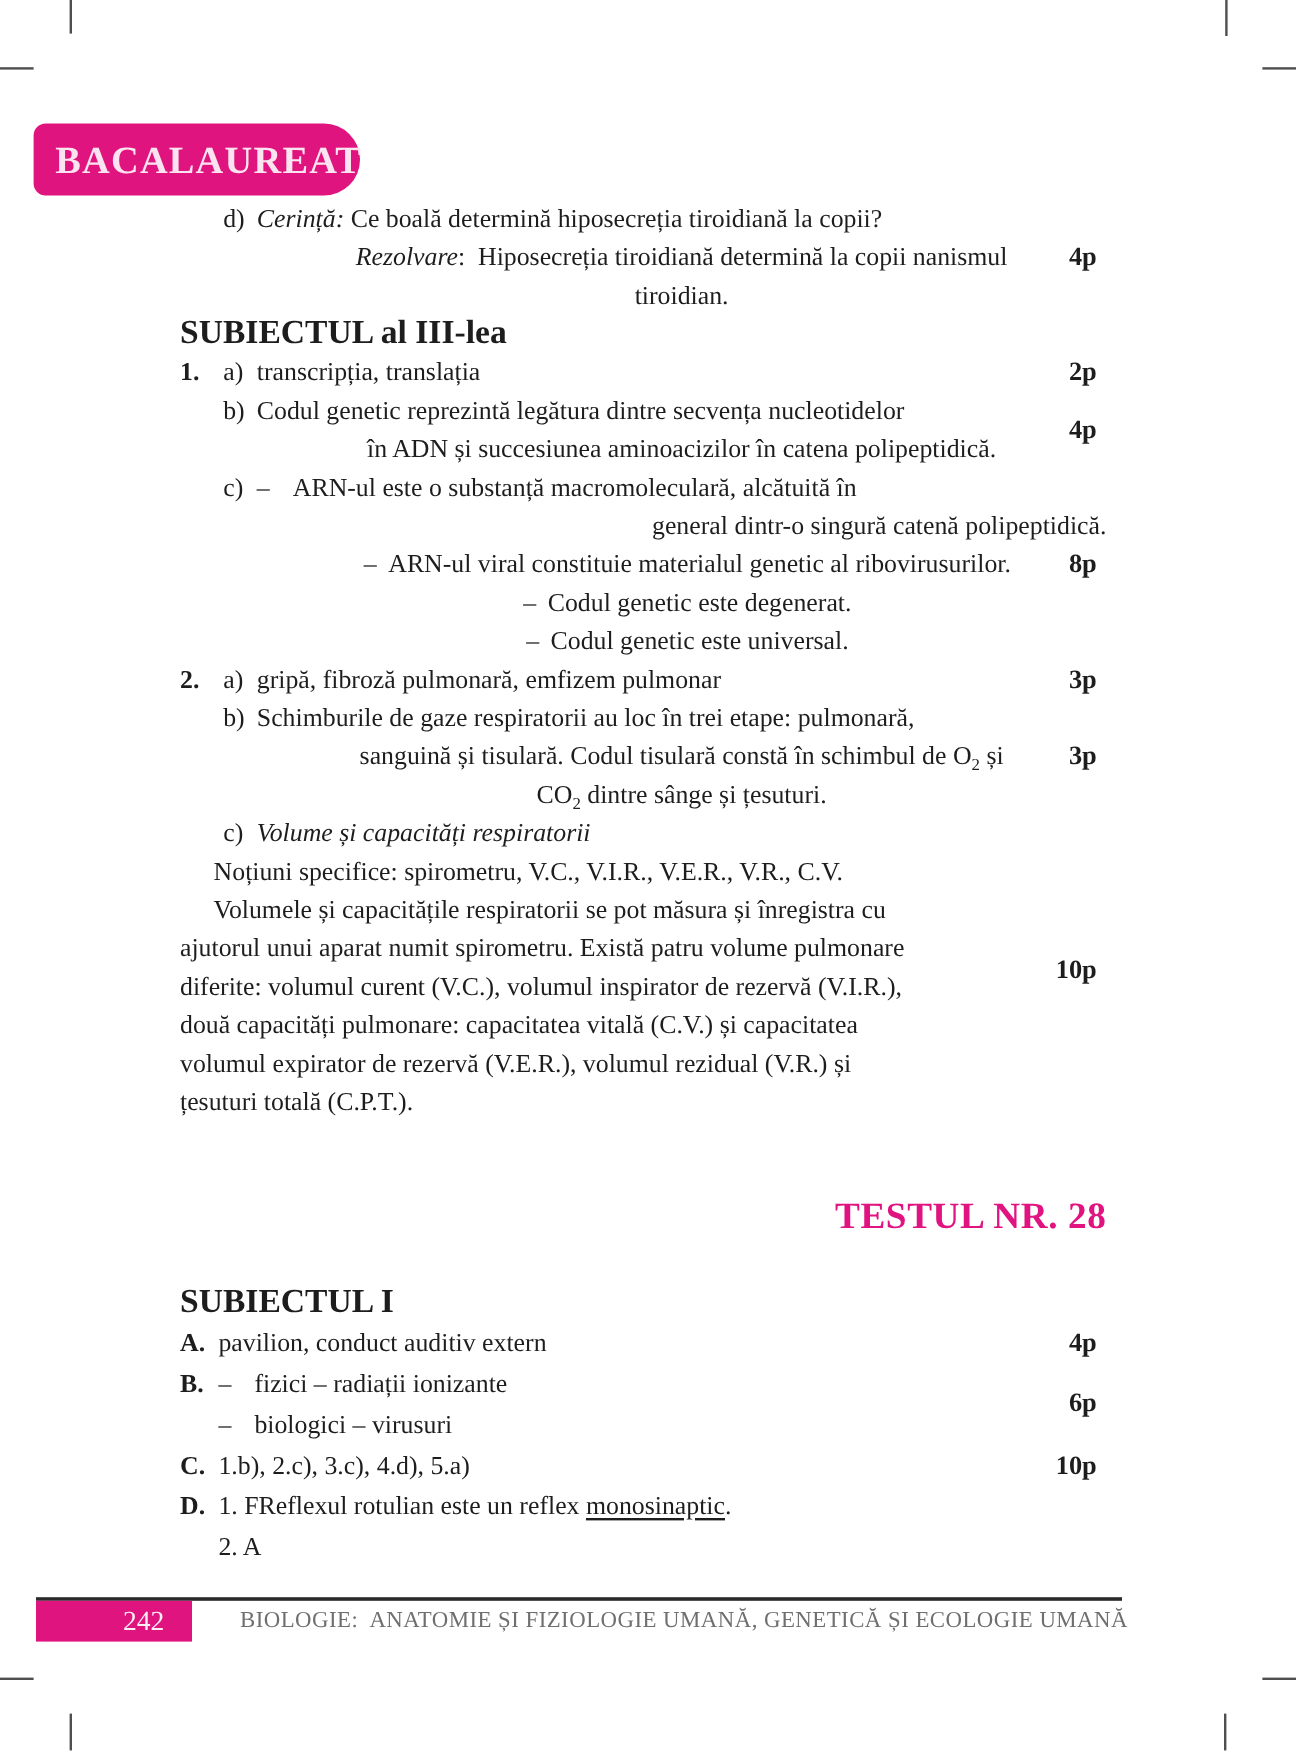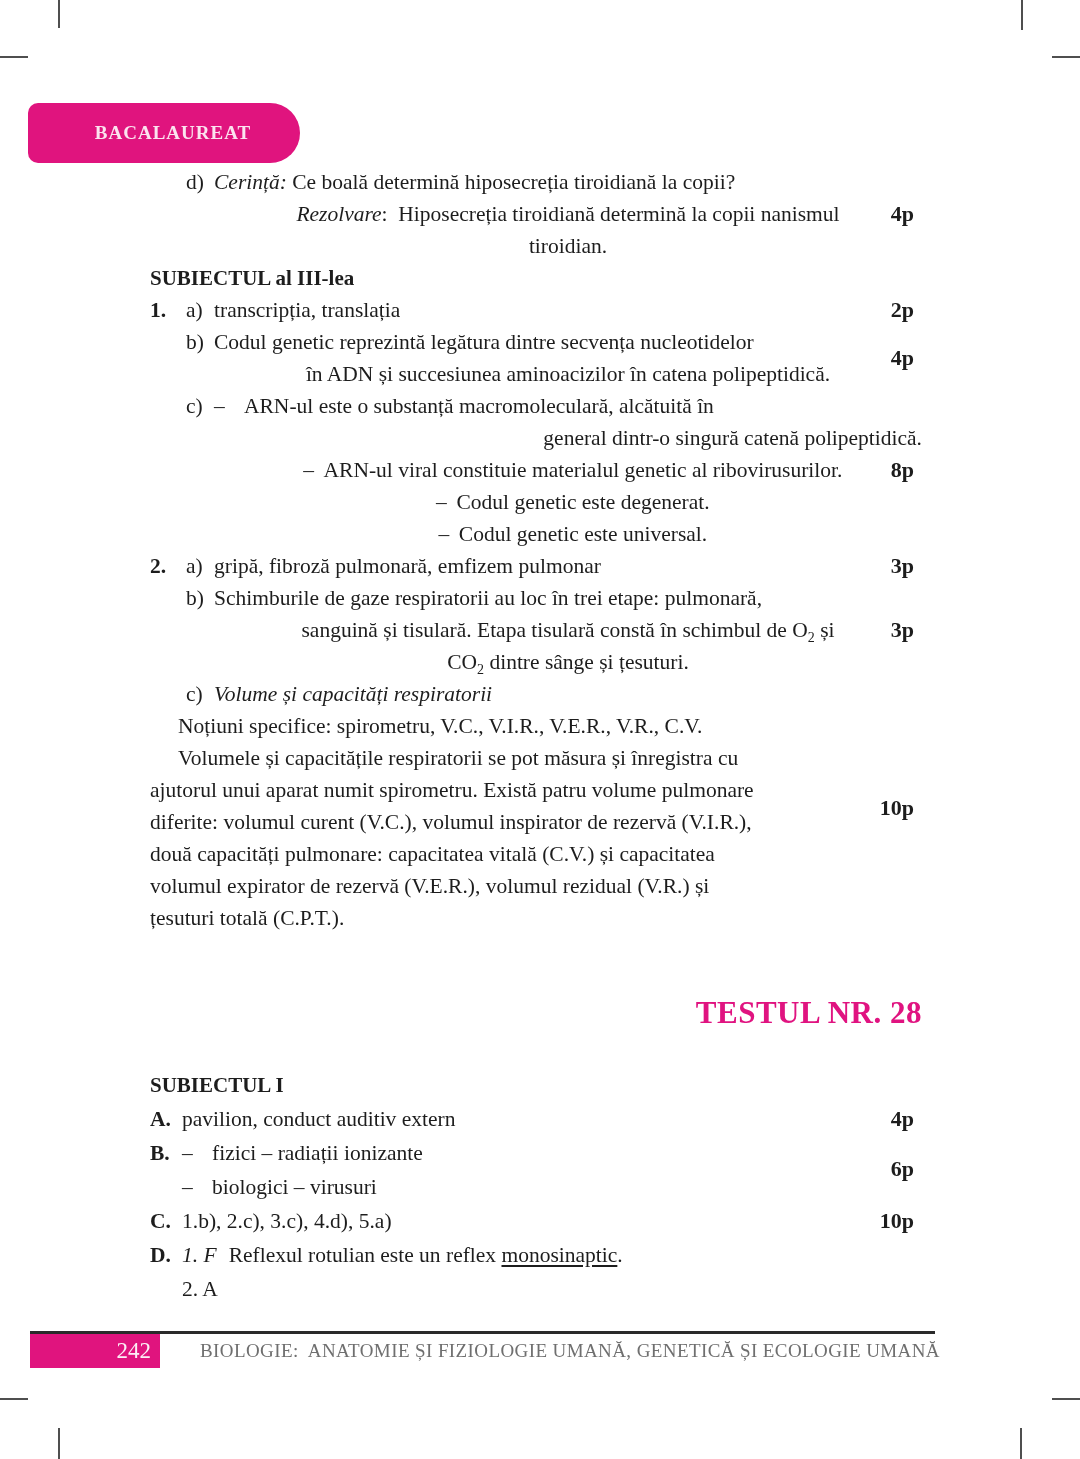--- a/index.html
+++ b/index.html
@@ -17,58 +17,58 @@
   .cm-bl-h{left:0;top:1398px;width:28px;height:2px;}
   .cm-bl-v{left:58px;top:1428px;width:2px;height:31px;}
   .cm-br-h{left:1052px;top:1398px;width:28px;height:2px;}
   .cm-br-v{left:1020px;top:1428px;width:2px;height:31px;}
   
   .badge{
     position:absolute;left:28px;top:103px;width:272px;height:60px;
     background:var(--accent-magenta,#e0147e);
     border-radius:10px 30px 30px 10px;
     text-align:center;line-height:60px;
-    font-weight:bold;font-size:19px;letter-spacing:1px;
+    font-weight:bold;font-size:32px;letter-spacing:1px;
     color:var(--badge-text,#fbe3ef);
     padding-left:18px;box-sizing:border-box;
   }
   
   .content{position:absolute;left:150px;top:166px;width:772px;font-size:21.5px;}
   .row{position:relative;height:32px;line-height:32px;white-space:nowrap;}
   .row2{position:relative;height:34px;line-height:34px;white-space:nowrap;}
-  .heading{font-weight:bold;font-size:21px;}
+  .heading{font-weight:bold;font-size:28px;}
   .m1{display:inline-block;width:36px;font-weight:bold;}
   .m1a{display:inline-block;width:32px;font-weight:bold;}
   .m2{display:inline-block;width:28px;}
   .dash{display:inline-block;width:30px;}
   .pl28{padding-left:28px;}
   .pl32{padding-left:32px;}
   .pl36{padding-left:36px;}
   .pl64{padding-left:64px;text-align:center;}
   .pl94{padding-left:94px;text-align:right;}
   .it{font-style:italic;}
   .ul{text-decoration:underline;text-underline-offset:3px;}
-  .pre{margin-right:12px;font-style:italic;}
+  .pre{}
   .sb{font-size:14px;vertical-align:-5px;line-height:0;}
   .pts{position:absolute;right:8px;top:0;font-weight:bold;font-size:22px;}
   .pts.mid{top:16px;}
   .pts.low{top:18px;}
   .test-title{
     margin-top:56px;height:46px;line-height:46px;text-align:right;
     font-weight:bold;font-size:31px;letter-spacing:0.5px;
     color:var(--title-magenta,#e01380);
   }
   .s1-heading{margin-top:32px;}
   
   .footer-rule{position:absolute;left:30px;top:1331px;width:905px;height:3px;background:var(--rule-dark,#2a2a2a);}
   .pagenum-box{
     position:absolute;left:30px;top:1334px;width:130px;height:34px;
     background:var(--accent-magenta,#e0147e);
     color:#fceef5;text-align:right;line-height:34px;font-size:23px;
-    padding-right:9px;box-sizing:border-box;
+    padding-right:23px;box-sizing:border-box;
   }
   .footer-title{
     position:absolute;left:200px;top:1334px;height:34px;line-height:34px;
     font-weight:normal;font-size:19px;letter-spacing:0.4px;white-space:nowrap;
     color:var(--footer-text-gray,#6f6f6f);
   }
 </style>
 </head>
 <body>
 
@@ -96,21 +96,21 @@
     <div class="row"><span class="m1">1.</span><span class="m2">a)</span><span>transcripția, translația</span><span class="pts">2p</span></div>
     <div class="row pl36"><span class="m2">b)</span><span>Codul genetic reprezintă legătura dintre secvența nucleotidelor</span><span class="pts mid">4p</span></div>
     <div class="row pl64"><span>în ADN și succesiunea aminoacizilor în catena polipeptidică.</span></div>
     <div class="row pl36"><span class="m2">c)</span><span class="dash">–</span><span>ARN-ul este o substanță macromoleculară, alcătuită în</span></div>
     <div class="row pl94"><span>general dintr-o singură catenă polipeptidică.</span></div>
     <div class="row pl64"><span class="dash">–</span><span>ARN-ul viral constituie materialul genetic al ribovirusurilor.</span><span class="pts">8p</span></div>
     <div class="row pl64"><span class="dash">–</span><span>Codul genetic este degenerat.</span></div>
     <div class="row pl64"><span class="dash">–</span><span>Codul genetic este universal.</span></div>
     <div class="row"><span class="m1">2.</span><span class="m2">a)</span><span>gripă, fibroză pulmonară, emfizem pulmonar</span><span class="pts">3p</span></div>
     <div class="row pl36"><span class="m2">b)</span><span>Schimburile de gaze respiratorii au loc în trei etape: pulmonară,</span></div>
-    <div class="row pl64"><span>sanguină și tisulară. Etapa tisulară constă în schimbul de O</span><sub class="sb">2</sub><span> și</span><span class="pts">3p</span></div>
+    <div class="row pl64"><span>sanguină și tisulară. Codul tisulară constă în schimbul de O</span><sub class="sb">2</sub><span> și</span><span class="pts">3p</span></div>
     <div class="row pl64"><span>CO</span><sub class="sb">2</sub><span> dintre sânge și țesuturi.</span></div>
     <div class="row pl36"><span class="m2">c)</span><span class="it">Volume și capacități respiratorii</span></div>
     <div class="row pl28"><span>Noțiuni specifice: spirometru, V.C., V.I.R., V.E.R., V.R., C.V.</span></div>
     <div class="row pl28"><span>Volumele și capacitățile respiratorii se pot măsura și înregistra cu</span></div>
     <div class="row"><span>ajutorul unui aparat numit spirometru. Există patru volume pulmonare</span><span class="pts low">10p</span></div>
     <div class="row"><span>diferite: volumul curent (V.C.), volumul inspirator de rezervă (V.I.R.),</span></div>
     <div class="row"><span>două capacități pulmonare: capacitatea vitală (C.V.) și capacitatea</span></div>
     <div class="row"><span>volumul expirator de rezervă (V.E.R.), volumul rezidual (V.R.) și</span></div>
     <div class="row"><span>țesuturi totală (C.P.T.).</span></div>
 

